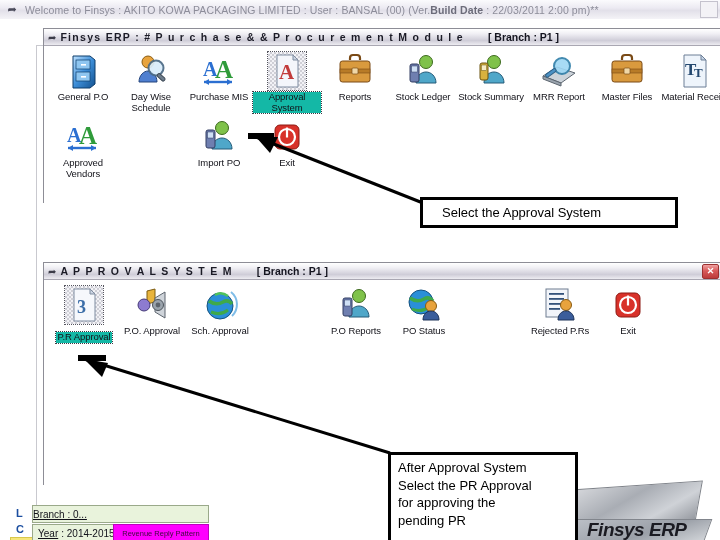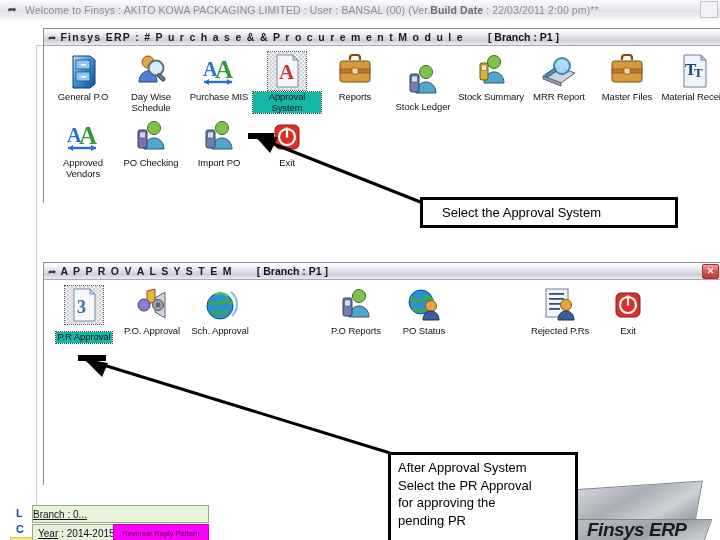--- a/index.html
+++ b/index.html
@@ -224,21 +224,21 @@
           <svg width="38" height="38" viewBox="0 0 38 38">
             <path d="M14 8 v-2 a3 3 0 0 1 3-3 h4 a3 3 0 0 1 3 3 v2" fill="none" stroke="#7a4a16" stroke-width="2.2"></path>
             <rect x="4" y="9" width="30" height="21" rx="2.5" fill="#d99a3e" stroke="#7a4a16"></rect>
             <rect x="4" y="17" width="30" height="4" fill="#b87b27" stroke="#7a4a16" stroke-width="0.6"></rect>
             <rect x="16" y="16" width="6" height="6" rx="1" fill="#f0d7a6" stroke="#7a4a16" stroke-width="0.7"></rect>
           </svg>
         </div>
         <div class="icon-label">Reports</div>
       </div>
 
-      <div class="icon-cell" style="left:345px;top:16px;">
+      <div class="icon-cell" style="left:345px;top:6px;">
         <div class="icon-art">
           <svg width="38" height="38" viewBox="0 0 38 38">
             <circle cx="22" cy="10" r="6.5" fill="#7fc24a" stroke="#3d6a1f"></circle>
             <path d="M12 31 c0-7 5-11 10-11 s10 4 10 11 z" fill="#4fa7c9" stroke="#245b78"></path>
             <rect x="6" y="12" width="9" height="18" rx="2" fill="#6f7fb0" stroke="#333f63"></rect>
             <rect x="7.6" y="14" width="5.8" height="6" fill="#cfe0f5" stroke="#333f63" stroke-width="0.5"></rect>
           </svg>
         </div>
         <div class="icon-label">Stock Ledger</div>
       </div>
@@ -297,31 +297,20 @@
             <text x="3" y="24" font-family="Liberation Serif, serif" font-size="20" font-weight="bold" fill="#2b6fd1">A</text>
             <text x="15" y="26" font-family="Liberation Serif, serif" font-size="25" font-weight="bold" fill="#2f9b3a">A</text>
             <path d="M4 30 h28" stroke="#2b6fd1" stroke-width="2.4"></path>
             <path d="M4 30 l5 -3 v6 z" fill="#2b6fd1"></path>
               <path d="M32 30 l-5 -3 v6 z" fill="#2b6fd1"></path>
           </svg>
         </div>
         <div class="icon-label">Approved Vendors</div>
       </div>
 
-      <div class="icon-cell" style="left:73px;top:72px;">
-        <div class="icon-art">
-          <svg width="38" height="38" viewBox="0 0 38 38">
-            <circle cx="22" cy="10" r="6.5" fill="#7fc24a" stroke="#3d6a1f"></circle>
-            <path d="M12 31 c0-7 5-11 10-11 s10 4 10 11 z" fill="#4fa7c9" stroke="#245b78"></path>
-            <rect x="6" y="12" width="9" height="18" rx="2" fill="#7f6fb0" stroke="#3a3363"></rect>
-            <rect x="7.6" y="14" width="5.8" height="6" fill="#d9cff5" stroke="#3a3363" stroke-width="0.5"></rect>
-          </svg>
-        </div>
-        <div class="icon-label">PO Checking</div>
-      </div>
 
       <div class="icon-cell" style="left:141px;top:72px;">
         <div class="icon-art">
           <svg width="38" height="38" viewBox="0 0 38 38">
             <circle cx="22" cy="10" r="6.5" fill="#7fc24a" stroke="#3d6a1f"></circle>
             <path d="M12 31 c0-7 5-11 10-11 s10 4 10 11 z" fill="#4fa7c9" stroke="#245b78"></path>
             <rect x="6" y="12" width="9" height="18" rx="2" fill="#6f7fb0" stroke="#333f63"></rect>
             <rect x="7.6" y="14" width="5.8" height="6" fill="#cfe0f5" stroke="#333f63" stroke-width="0.5"></rect>
           </svg>
         </div>

